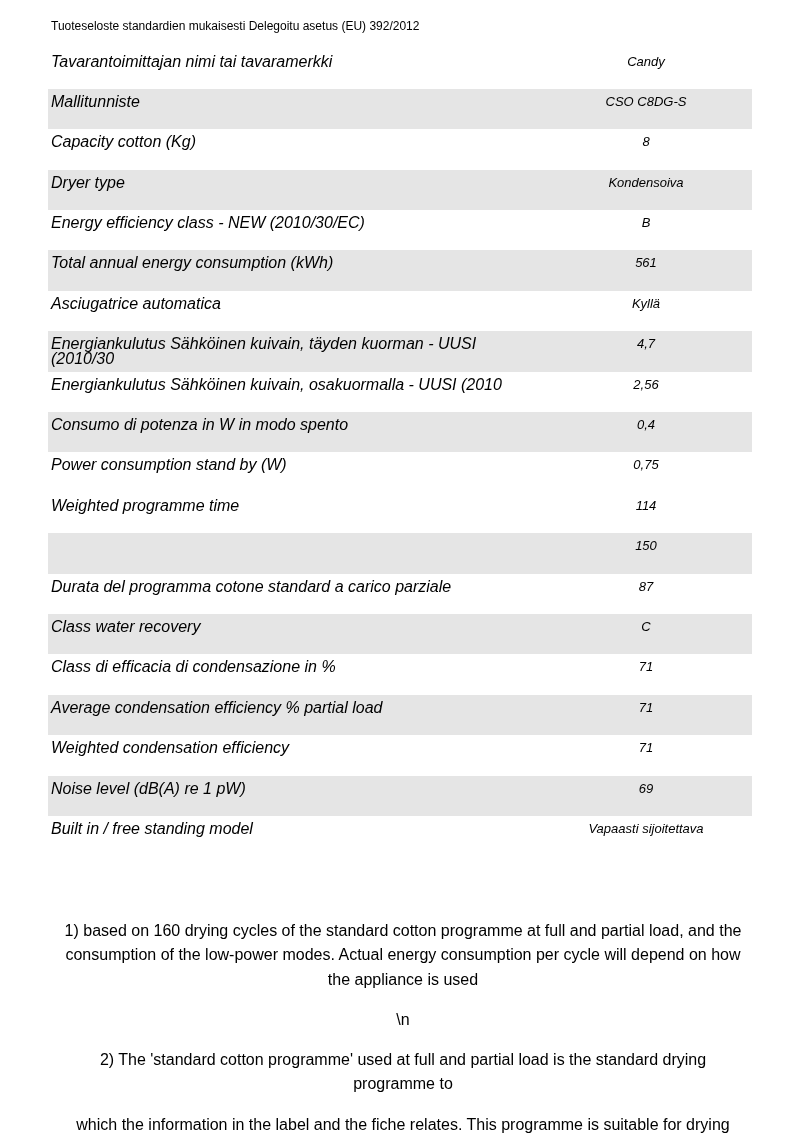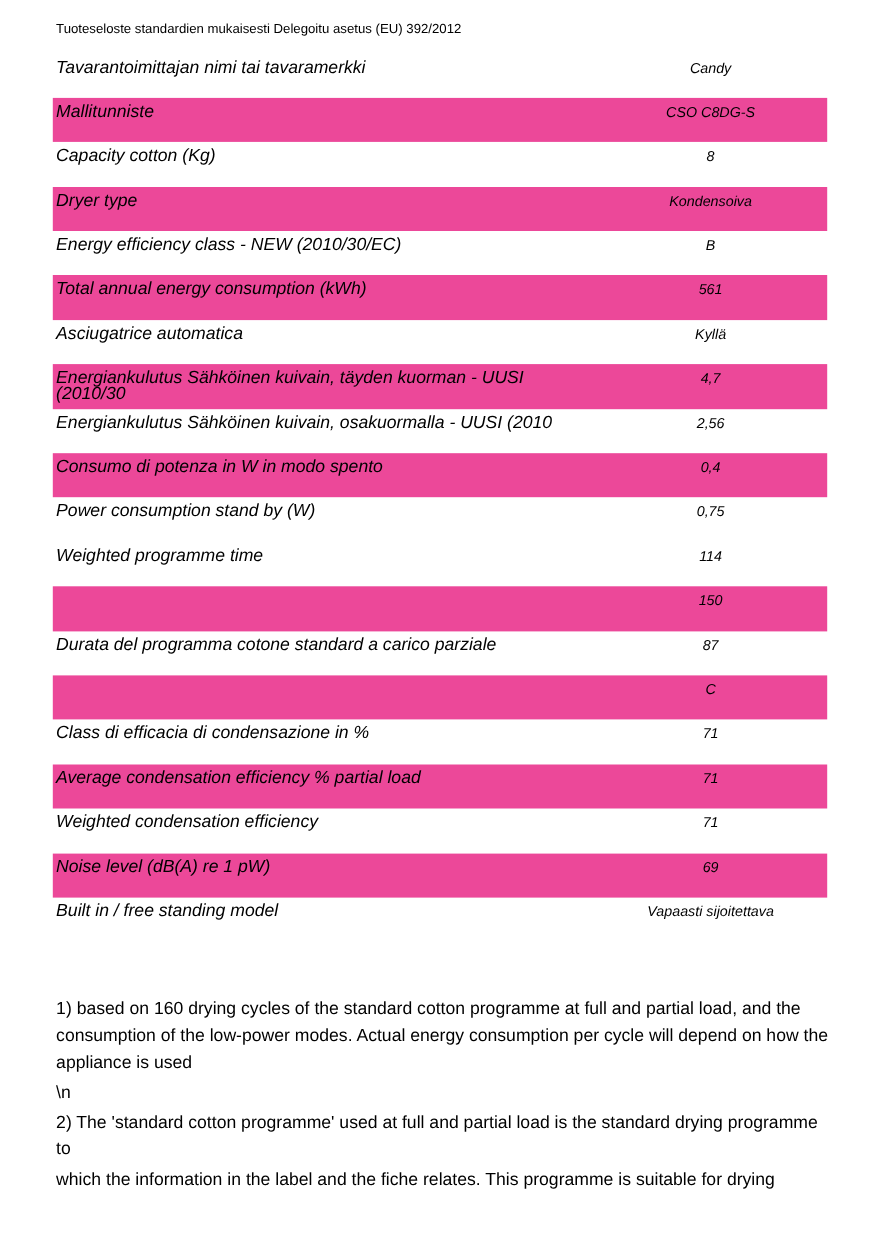--- a/index.html
+++ b/index.html
@@ -1,24 +1,24 @@
 <!DOCTYPE html>
 <html><head>
 <meta charset="utf-8">
 <style>
   html, body { margin: 0; padding: 0; background: #ffffff; }
   body { width: 802px; height: 1134px; position: relative; font-family: "Liberation Sans", sans-serif; color: #000; overflow: hidden; }
   .title { position: absolute; left: 51px; top: 16px; font-size: 12px; line-height: 20px; }
   .table { position: absolute; left: 48px; top: 48.5px; width: 704px; }
   .row { position: relative; height: 40.4px; font-style: italic; }
-  .row.shaded { background: #ec4899; }
+  .row.shaded { background: #e5e5e5; }
   .row .label { position: absolute; left: 3px; top: 5px; width: 470px; font-size: 16px; line-height: 15px; }
   .row .value { position: absolute; left: 478px; width: 240px; top: 5px; text-align: center; font-size: 13px; line-height: 15px; }
   .notes { position: absolute; left: 48px; top: 903px; width: 710px; font-size: 16px; line-height: 24.3px; }
-  .notes p { margin: 3px; }
+  .notes p { margin: 16px; text-align: center; }
 </style>
 </head>
 <body>
 
 <div class="title">Tuoteseloste standardien mukaisesti Delegoitu asetus (EU) 392/2012</div>
 
 <div class="table">
   <div class="row">
       <span class="label">Tavarantoimittajan nimi tai tavaramerkki</span>
       <span class="value">Candy</span>
@@ -68,20 +68,21 @@
       <span class="value">114</span>
     </div>
   <div class="row shaded">
       <span class="value">150</span>
     </div>
   <div class="row">
       <span class="label">Durata del programma cotone standard a carico parziale</span>
       <span class="value">87</span>
     </div>
   <div class="row shaded">
+      <span class="label">Class water recovery</span>
       <span class="value">C</span>
     </div>
   <div class="row">
       <span class="label">Class di efficacia di condensazione in %</span>
       <span class="value">71</span>
     </div>
   <div class="row shaded">
       <span class="label">Average condensation efficiency % partial load</span>
       <span class="value">71</span>
     </div>

